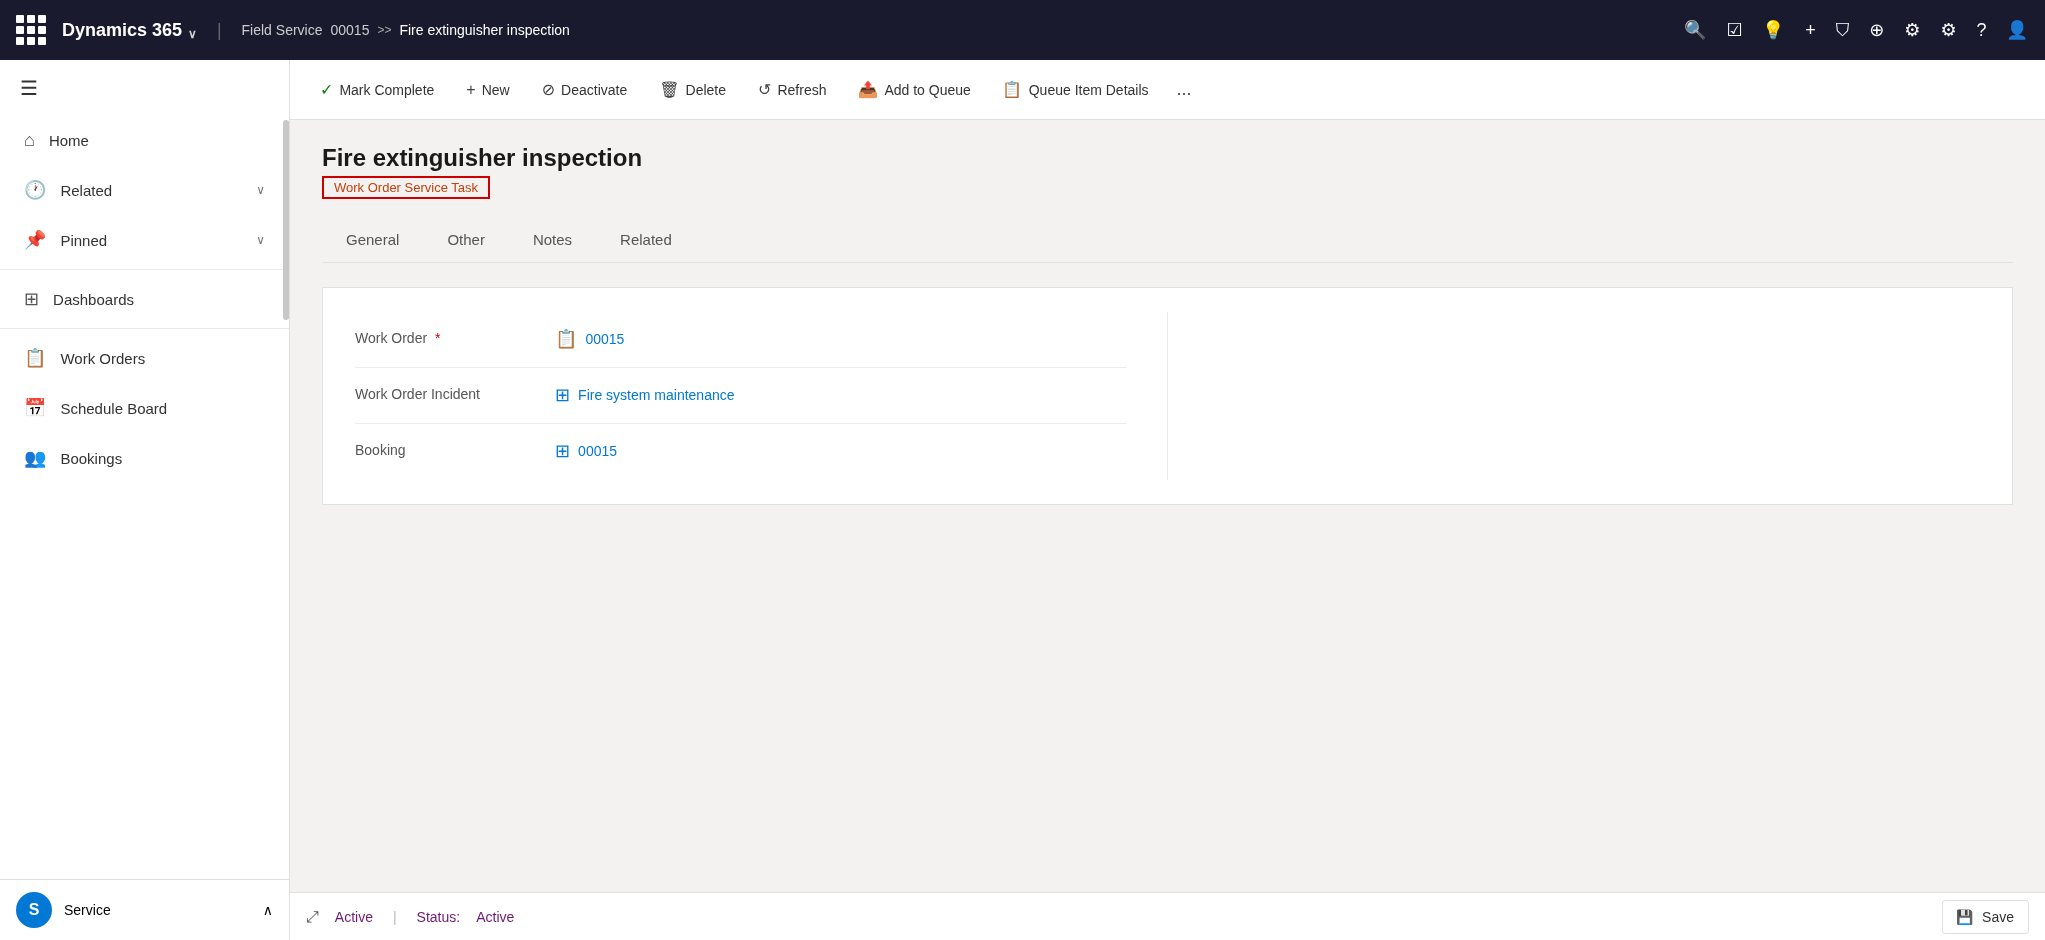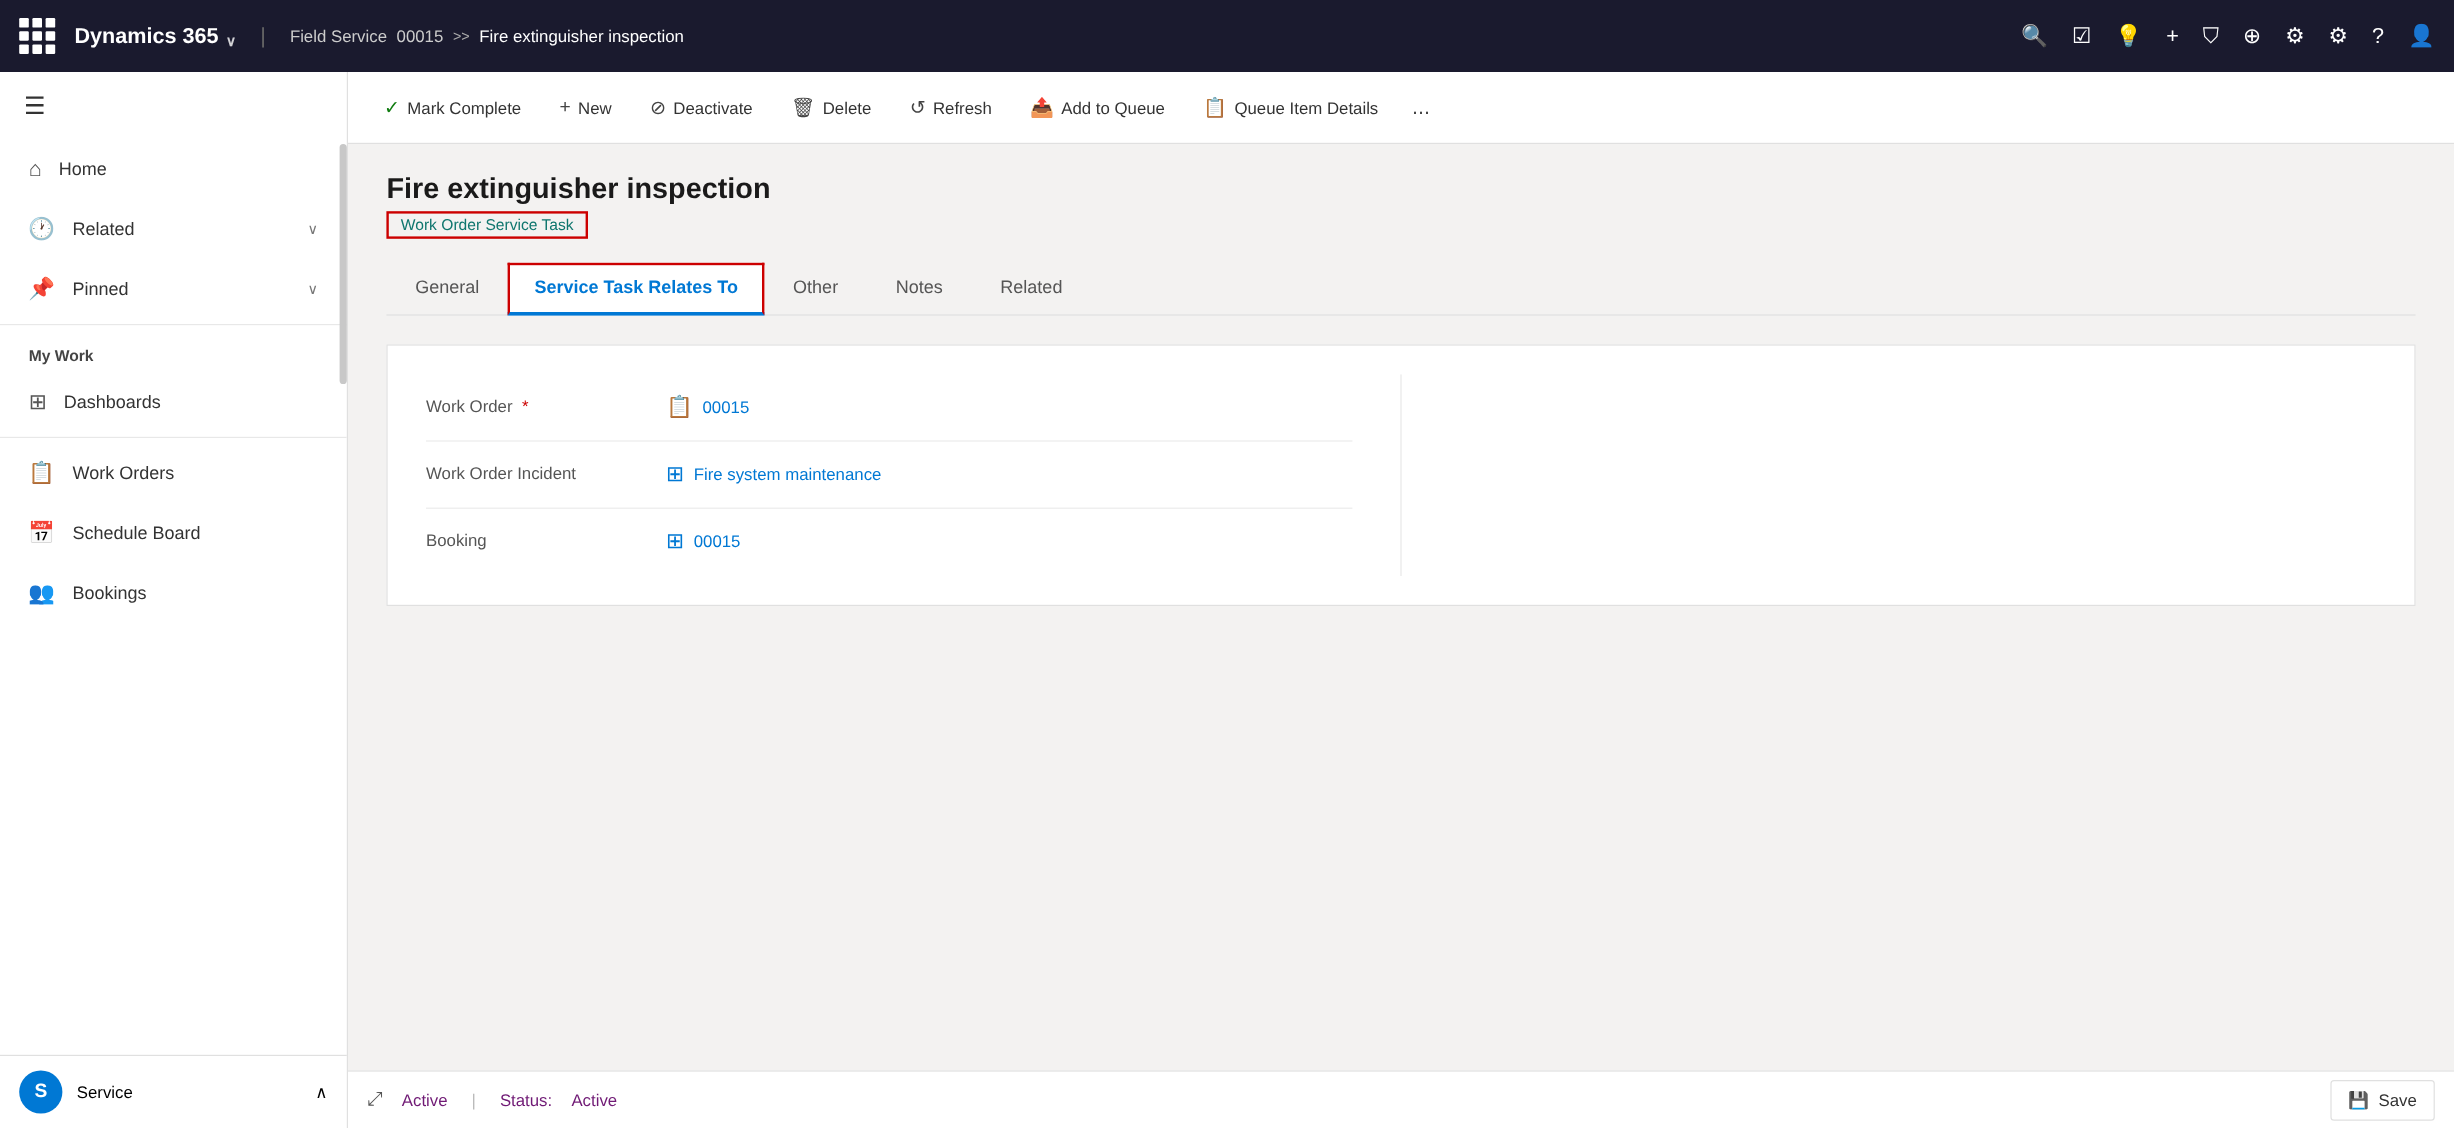--- a/index.html
+++ b/index.html
@@ -88,21 +88,21 @@
       border: none; background: none; white-space: nowrap;
     }
     .toolbar-btn .btn-icon { font-size: 16px; color: #444; }
     .toolbar-btn.check .btn-icon { color: #107c10; }
     .toolbar-more { padding: 8px 10px; cursor: pointer; font-size: 18px; color: #444; border: none; background: none; }
 
     
     .content { flex: 1; overflow-y: auto; padding: 24px 32px; background: #f3f2f1; }
     .page-title { font-size: 24px; font-weight: 600; color: #1a1a1a; margin-bottom: 4px; }
     .page-subtitle {
-      display: inline-block; border: 2px solid #c00; color: #0f766e; font-size: 13px;
+      display: inline-block; border: 2px solid #c00; color: #c2410c; font-size: 13px;
       padding: 2px 10px; margin-bottom: 20px;
     }
 
     
     .tabs { display: flex; gap: 0; margin-bottom: 24px; border-bottom: 1px solid #e0e0e0; }
     .tab {
       padding: 12px 24px; cursor: pointer; color: #555; font-size: 15px;
       border-bottom: 3px solid transparent; margin-bottom: -1px;
     }
     .tab.active {
@@ -198,21 +198,20 @@
         <span class="icon">🕐</span>
         <span class="label">Related</span>
         <span class="chevron">∨</span>
       </div>
       <div class="sidebar-item">
         <span class="icon">📌</span>
         <span class="label">Pinned</span>
         <span class="chevron">∨</span>
       </div>
       <div class="sidebar-divider"></div>
-      <div class="sidebar-section-header">My Work</div>
       <div class="sidebar-item">
         <span class="icon">⊞</span>
         <span class="label">Dashboards</span>
       </div>
       <div class="sidebar-divider"></div>
       <div class="sidebar-item">
         <span class="icon">📋</span>
         <span class="label">Work Orders</span>
       </div>
       <div class="sidebar-item">
@@ -266,23 +265,20 @@
       <button class="toolbar-more">...</button>
     </div>
 
     <div class="content">
       <div class="page-title">Fire extinguisher inspection</div>
       <div class="page-subtitle">Work Order Service Task</div>
 
       
       <div class="tabs">
         <div class="tab">General</div>
-        <div class="tab active" style="border:2px solid #c00; border-bottom:3px solid #0078d4; padding: 10px 20px;">
-          <span>Service Task Relates To</span>
-        </div>
         <div class="tab">Other</div>
         <div class="tab">Notes</div>
         <div class="tab">Related</div>
       </div>
 
       
       <div class="form-card">
         <div class="form-grid">
 
           <div class="form-left">

